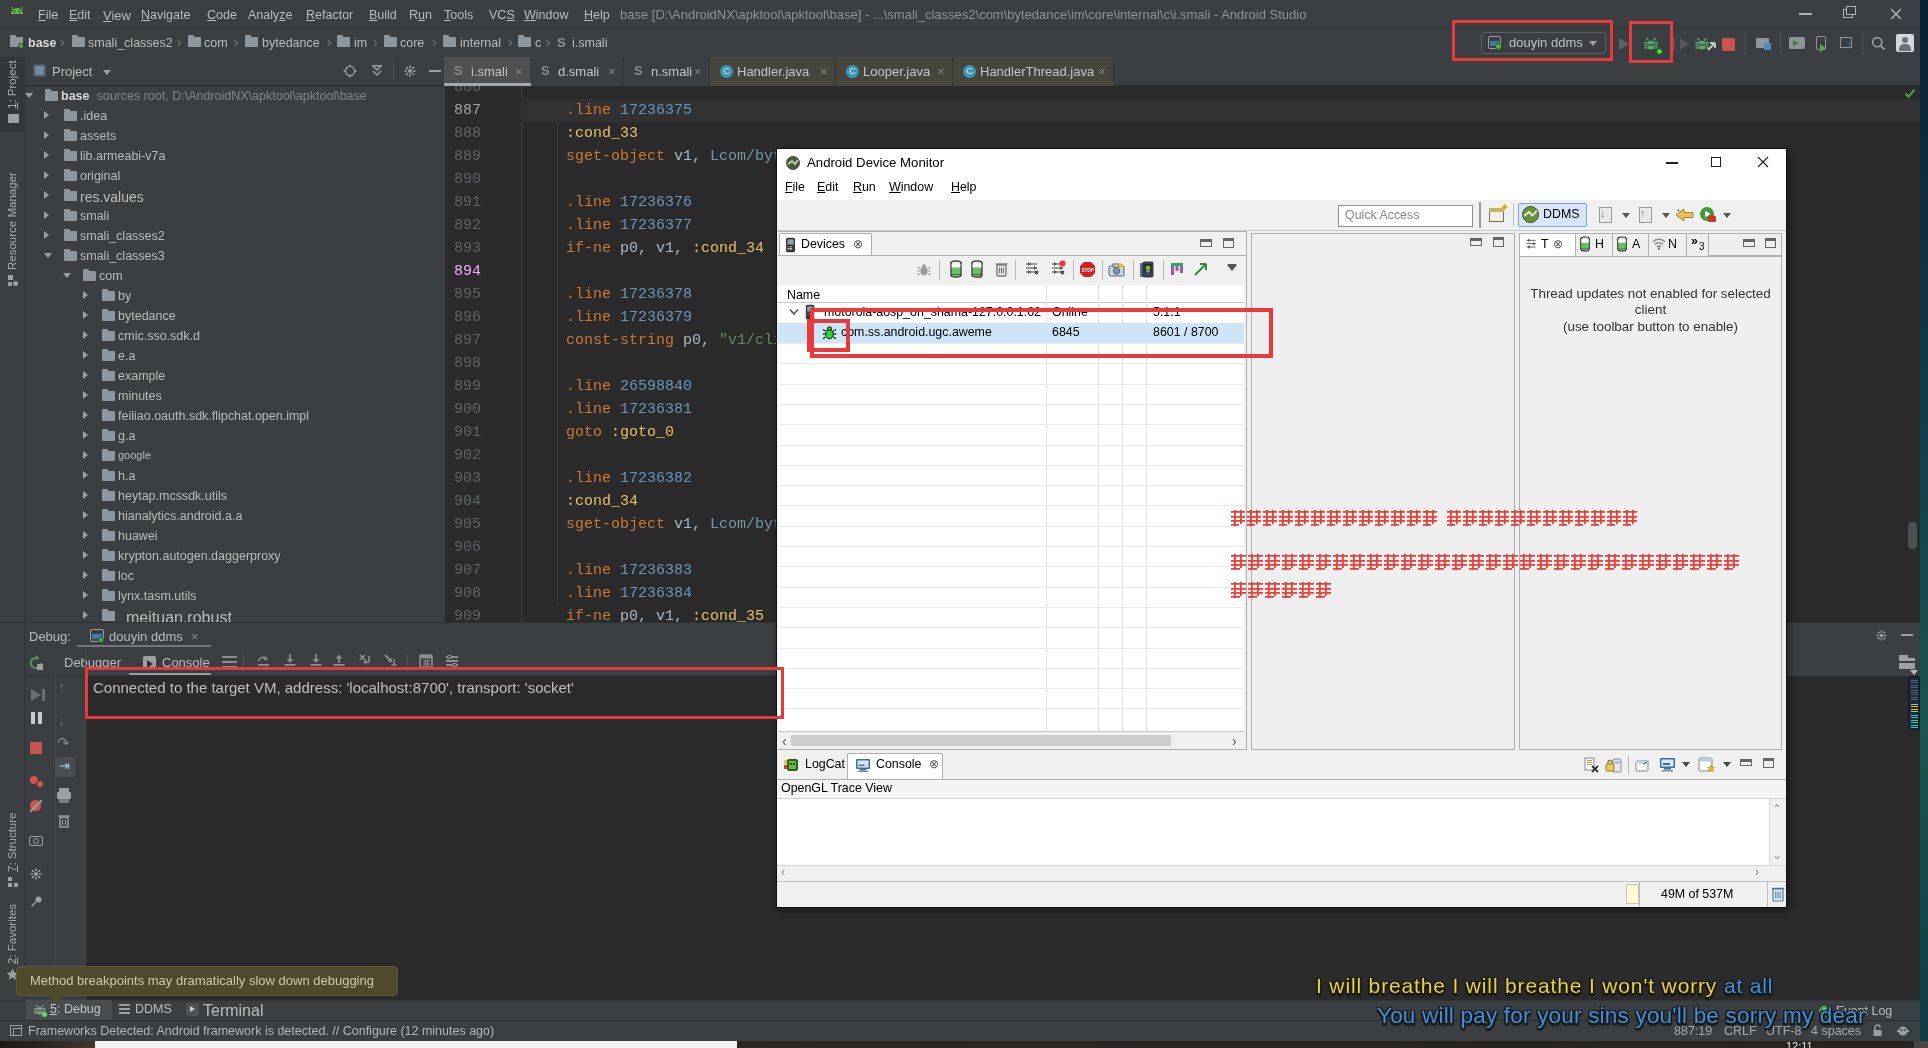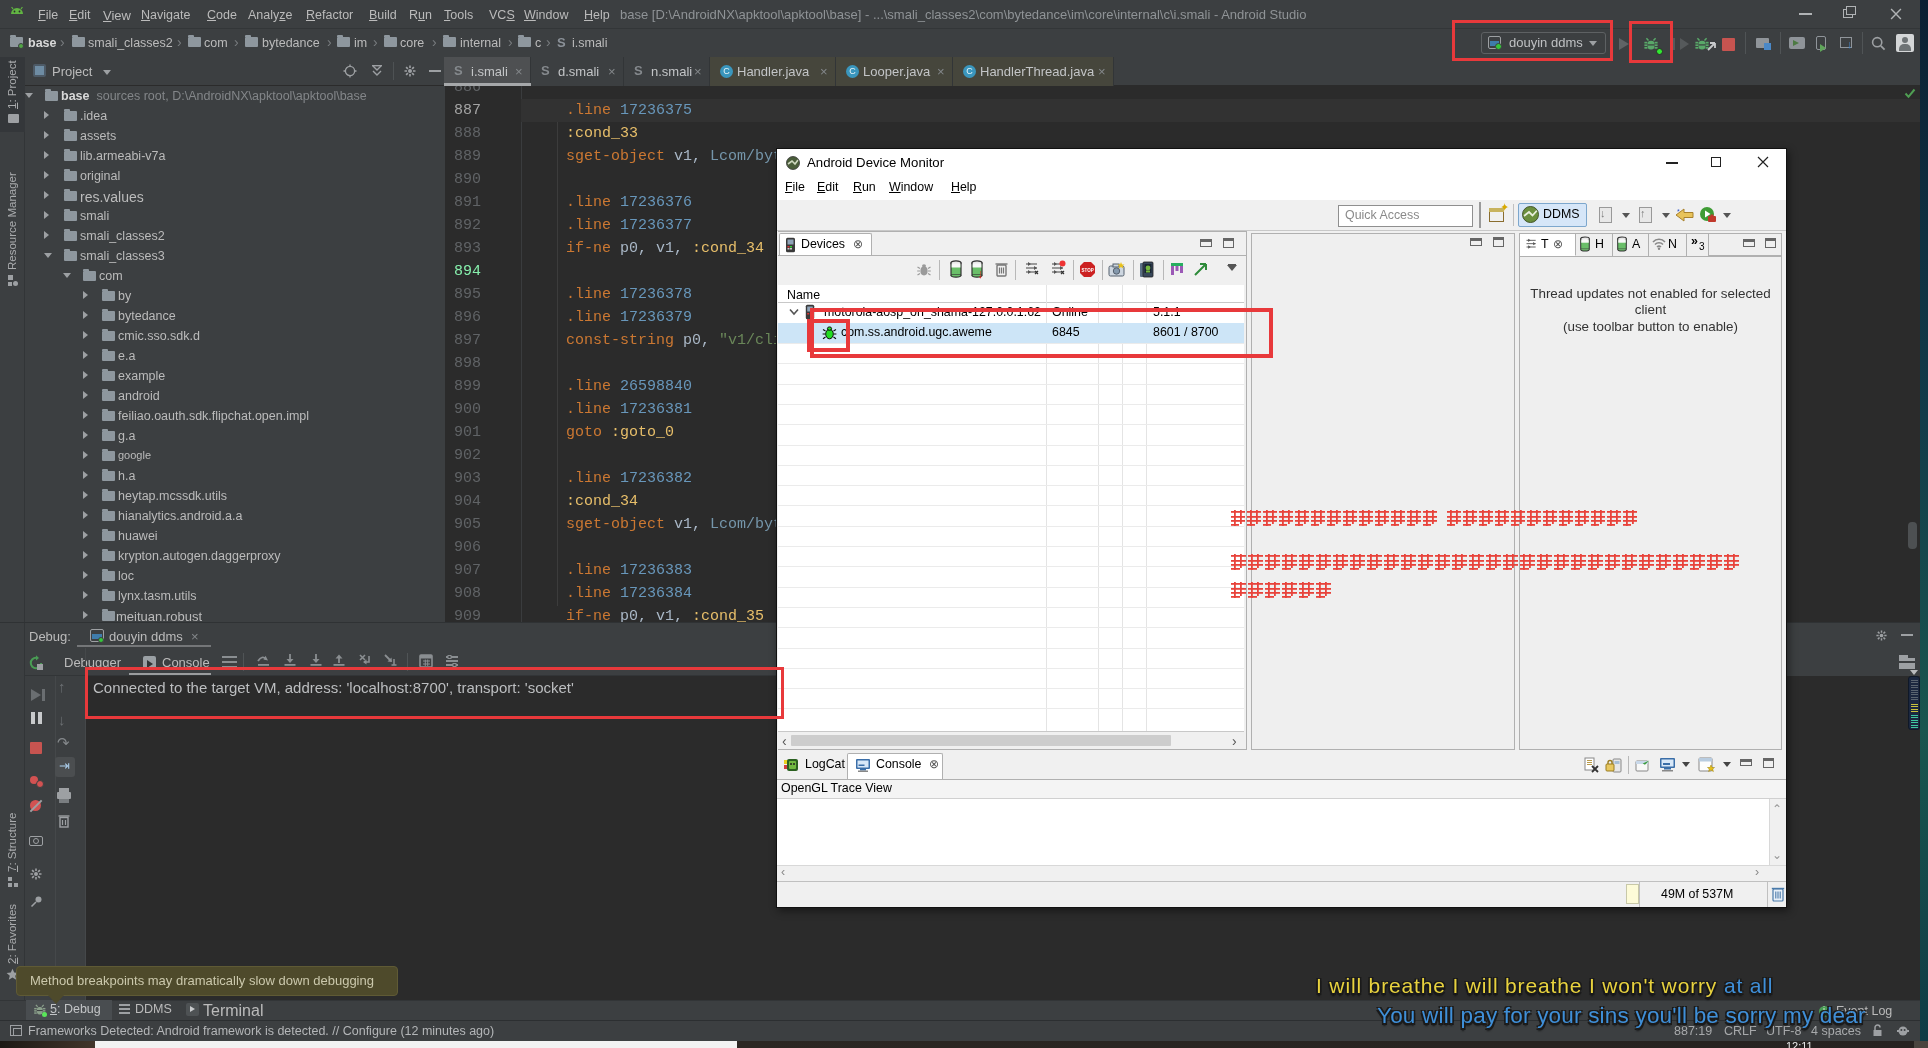--- a/index.html
+++ b/index.html
@@ -240,21 +240,21 @@
 <div class="fold" style="position:absolute;left:102px;top:331px;width:13px;height:10px;"></div>
 <div style="position:absolute;left:118px;top:329px;white-space:pre;color:#bbbbbb;font-size:12.5px">cmic.sso.sdk.d</div>
 <div class="tri-r" style="position:absolute;left:83px;top:351px;width:0px;height:0px;"></div>
 <div class="fold" style="position:absolute;left:102px;top:351px;width:13px;height:10px;"></div>
 <div style="position:absolute;left:118px;top:349px;white-space:pre;color:#bbbbbb;font-size:12.5px">e.a</div>
 <div class="tri-r" style="position:absolute;left:83px;top:371px;width:0px;height:0px;"></div>
 <div class="fold" style="position:absolute;left:102px;top:371px;width:13px;height:10px;"></div>
 <div style="position:absolute;left:118px;top:369px;white-space:pre;color:#bbbbbb;font-size:12.5px">example</div>
 <div class="tri-r" style="position:absolute;left:83px;top:391px;width:0px;height:0px;"></div>
 <div class="fold" style="position:absolute;left:102px;top:391px;width:13px;height:10px;"></div>
-<div style="position:absolute;left:118px;top:389px;white-space:pre;color:#bbbbbb;font-size:12.5px">android</div>
+<div style="position:absolute;left:118px;top:389px;white-space:pre;color:#bbbbbb;font-size:12.5px">minutes</div>
 <div class="tri-r" style="position:absolute;left:83px;top:411px;width:0px;height:0px;"></div>
 <div class="fold" style="position:absolute;left:102px;top:411px;width:13px;height:10px;"></div>
 <div style="position:absolute;left:118px;top:409px;white-space:pre;color:#bbbbbb;font-size:12.5px">feiliao.oauth.sdk.flipchat.open.impl</div>
 <div class="tri-r" style="position:absolute;left:83px;top:431px;width:0px;height:0px;"></div>
 <div class="fold" style="position:absolute;left:102px;top:431px;width:13px;height:10px;"></div>
 <div style="position:absolute;left:118px;top:429px;white-space:pre;color:#bbbbbb;font-size:12.5px">g.a</div>
 <div class="tri-r" style="position:absolute;left:83px;top:451px;width:0px;height:0px;"></div>
 <div class="fold" style="position:absolute;left:102px;top:451px;width:13px;height:10px;"></div>
 <div style="position:absolute;left:118px;top:449px;white-space:pre;color:#bbbbbb;font-size:11px">google</div>
 <div class="tri-r" style="position:absolute;left:83px;top:471px;width:0px;height:0px;"></div>
@@ -273,34 +273,34 @@
 <div class="fold" style="position:absolute;left:102px;top:551px;width:13px;height:10px;"></div>
 <div style="position:absolute;left:118px;top:549px;white-space:pre;color:#bbbbbb;font-size:12.5px">krypton.autogen.daggerproxy</div>
 <div class="tri-r" style="position:absolute;left:83px;top:571px;width:0px;height:0px;"></div>
 <div class="fold" style="position:absolute;left:102px;top:571px;width:13px;height:10px;"></div>
 <div style="position:absolute;left:118px;top:569px;white-space:pre;color:#bbbbbb;font-size:12.5px">loc</div>
 <div class="tri-r" style="position:absolute;left:83px;top:591px;width:0px;height:0px;"></div>
 <div class="fold" style="position:absolute;left:102px;top:591px;width:13px;height:10px;"></div>
 <div style="position:absolute;left:118px;top:589px;white-space:pre;color:#bbbbbb;font-size:12.5px">lynx.tasm.utils</div>
 <div class="tri-r" style="position:absolute;left:83px;top:611px;width:0px;height:0px;"></div>
 <div class="fold" style="position:absolute;left:102px;top:611px;width:13px;height:10px;"></div>
-<div style="position:absolute;left:116px;top:609px;white-space:pre;color:#bbbbbb;font-size:13px">meituan.robust</div>
+<div style="position:absolute;left:126px;top:609px;white-space:pre;color:#bbbbbb;font-size:16px">meituan.robust</div>
 <div style="position:absolute;left:445px;top:86px;width:1475px;height:536px;background:#2b2b2b"></div>
 <div style="position:absolute;left:521px;top:86px;width:1px;height:536px;background:#3a3c3e"></div>
 <div style="position:absolute;left:445px;top:86px;width:1475px;height:536px;overflow:hidden;z-index:3">
     <div style="position:absolute;left:76px;top:13px;width:1399px;height:23px;background:#323232"></div>
     <pre class="mono" style="position:absolute;left:0px;top:-10px;width:36px;text-align:right;font-size:15px;line-height:23px"><span style="color:#606366">886</span>
 <span style="color:#a4a4a4">887</span>
 <span style="color:#606366">888</span>
 <span style="color:#606366">889</span>
 <span style="color:#606366">890</span>
 <span style="color:#606366">891</span>
 <span style="color:#606366">892</span>
 <span style="color:#606366">893</span>
-<span style="color:#86efac">894</span>
+<span style="color:#f0abfc">894</span>
 <span style="color:#606366">895</span>
 <span style="color:#606366">896</span>
 <span style="color:#606366">897</span>
 <span style="color:#606366">898</span>
 <span style="color:#606366">899</span>
 <span style="color:#606366">900</span>
 <span style="color:#606366">901</span>
 <span style="color:#606366">902</span>
 <span style="color:#606366">903</span>
 <span style="color:#606366">904</span>

